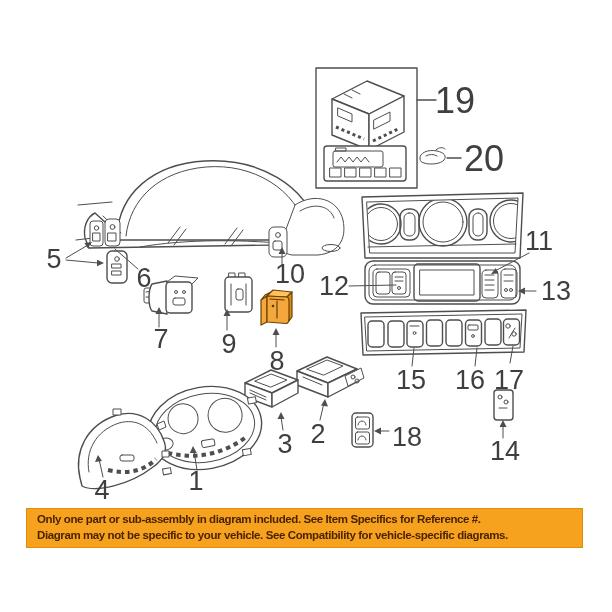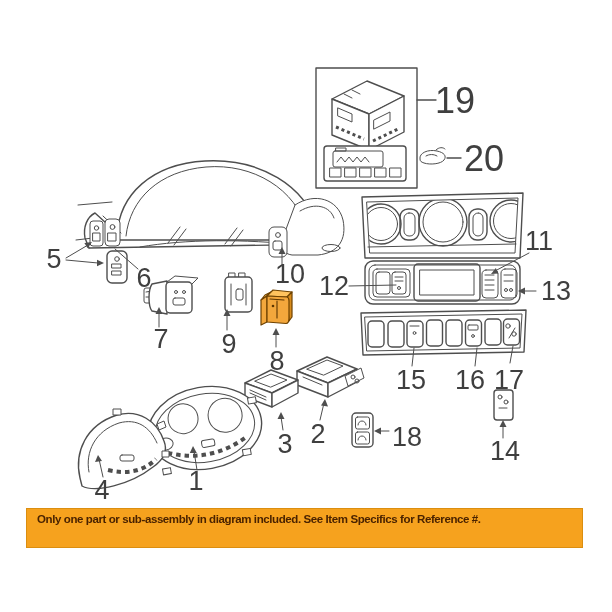--- a/index.html
+++ b/index.html
@@ -328,13 +328,14 @@
     <text class="callout big" x="484" y="171">20</text>
     <text class="callout" x="196" y="490">1</text>
     <text class="callout" x="318" y="443">2</text>
     <text class="callout" x="285" y="453">3</text>
     <text class="callout" x="102" y="499">4</text>
   </g>
 </svg>
 
 <div class="banner">
   <div>Only one part or sub-assembly in diagram included. See Item Specifics for Reference #.</div>
+  <div>Diagram may not be specific to your vehicle. See Compatibility for vehicle-specific diagrams.</div>
 </div>
 
 </body></html>

